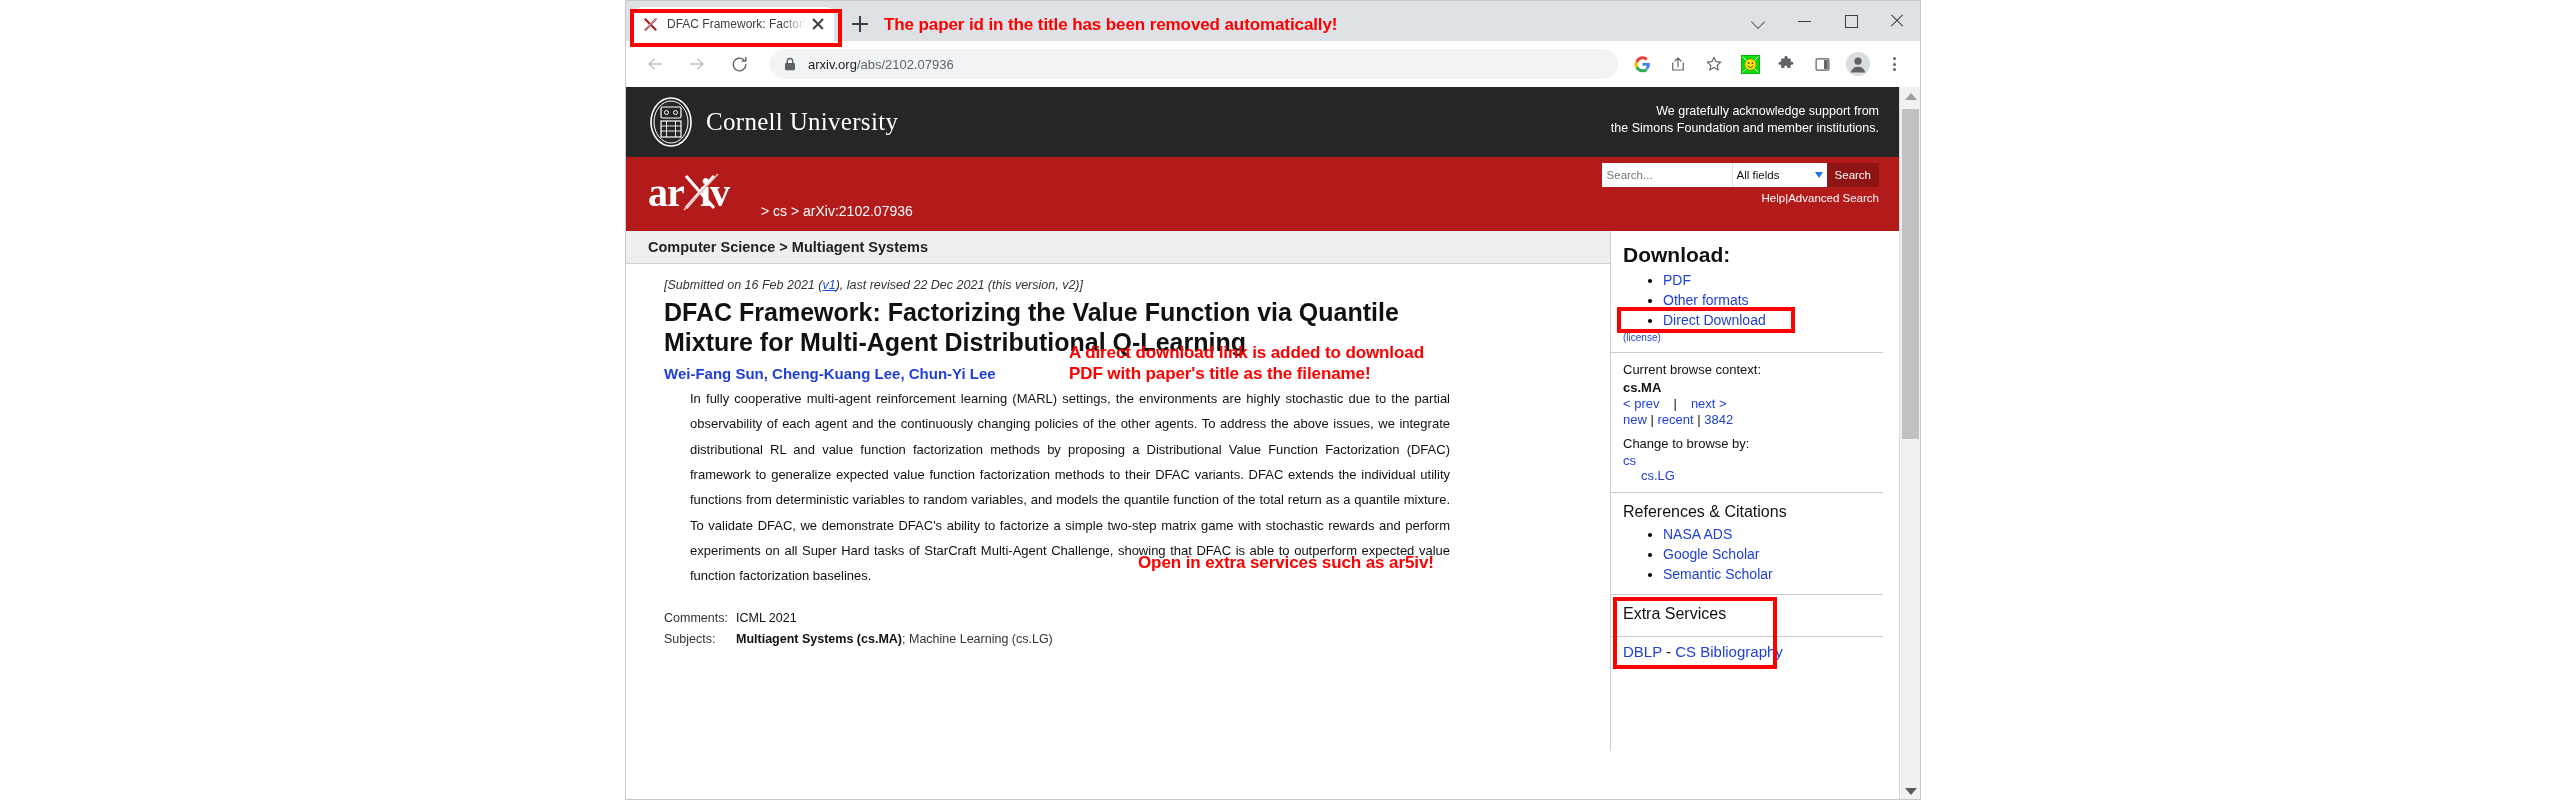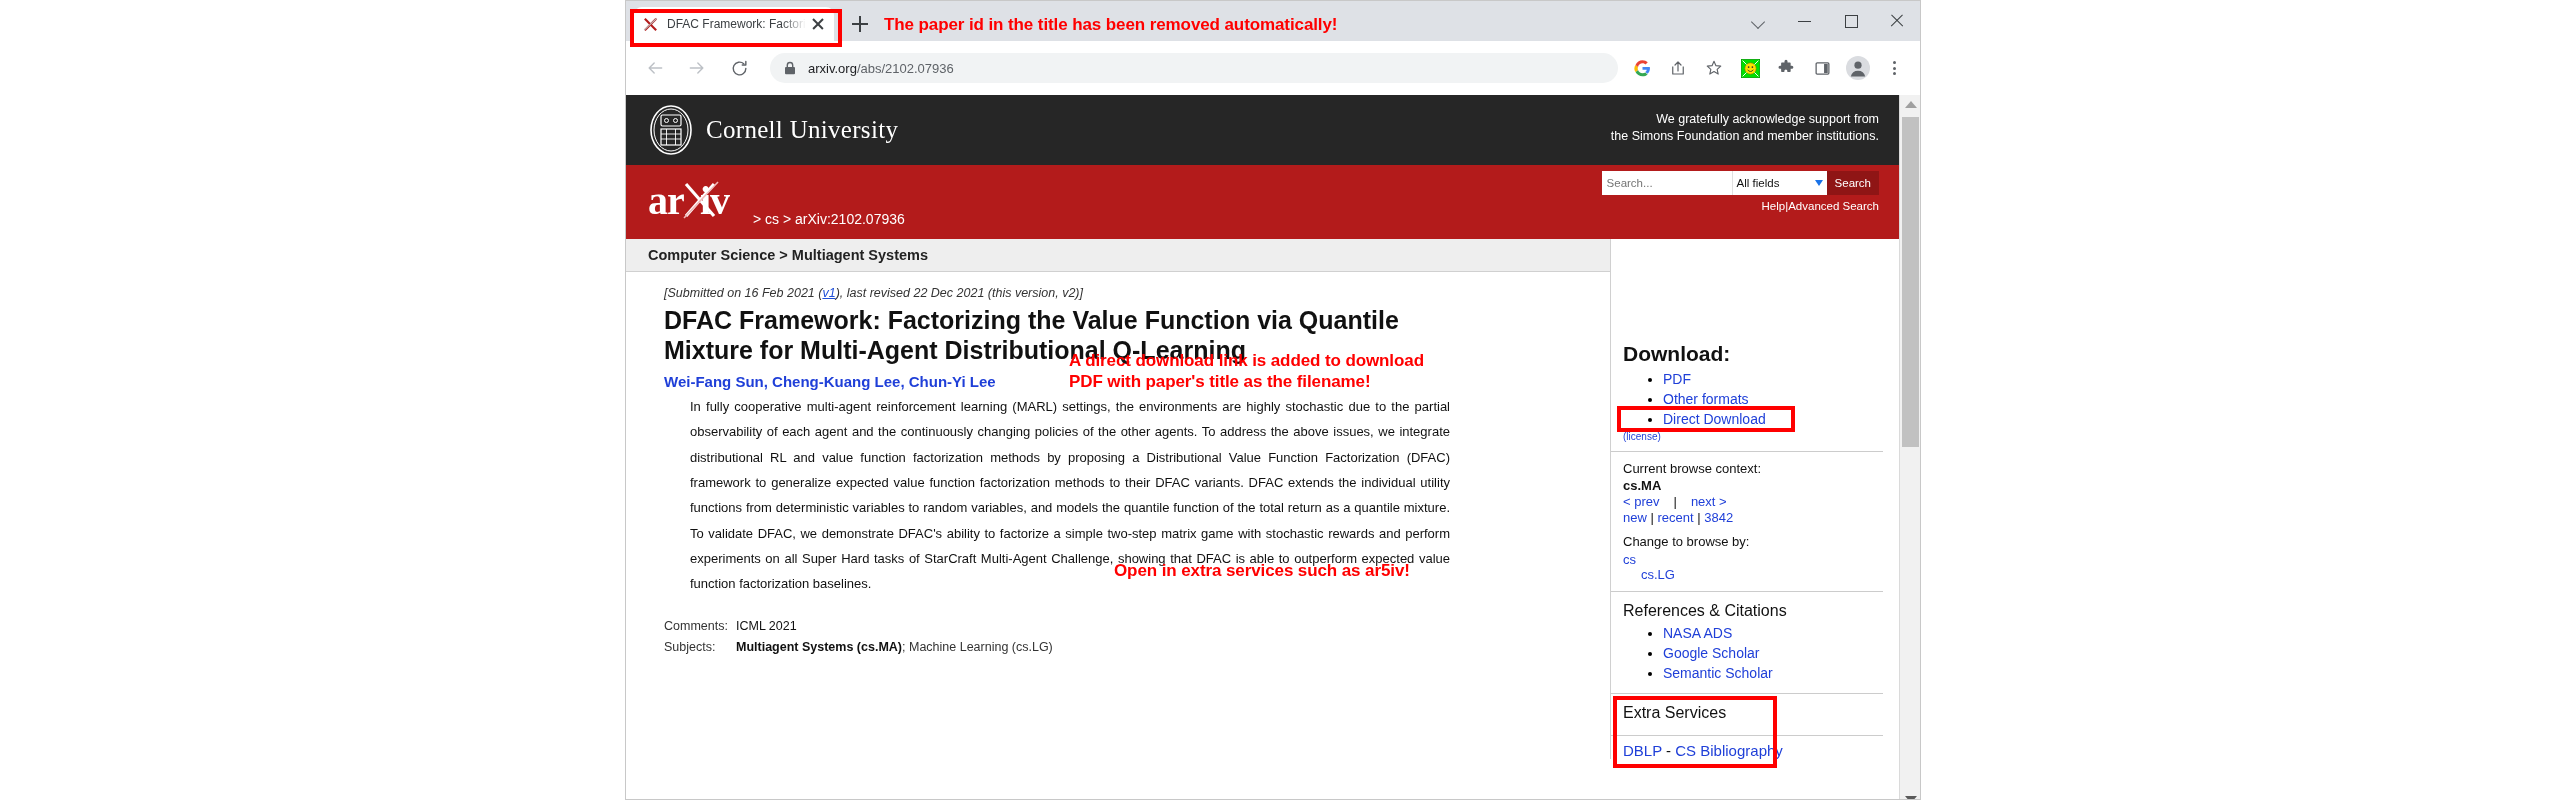--- a/index.html
+++ b/index.html
@@ -163,21 +163,21 @@
     position: absolute;
     left: 15px; top: 19px;
     width: 16px; height: 1.4px;
     background: #3c4043;
   }
   .wc-close::before { transform: rotate(45deg); }
   .wc-close::after  { transform: rotate(-45deg); }
 
   
   .toolbar {
-    height: 54px;
+    height: 46px;
     background: #ffffff;
     display: flex;
     align-items: center;
     padding: 0 8px;
     box-sizing: border-box;
   }
   .nav-btn {
     width: 32px; height: 32px;
     margin: 0 5px;
     position: relative;
@@ -268,21 +268,21 @@
     position: relative;
     padding: 0 22px;
     box-sizing: border-box;
     display: flex;
     align-items: center;
   }
   .arxiv-logo-wrap { display: flex; align-items: baseline; }
   .breadcrumb-arxiv {
     color: #ffffff;
     font-size: 14px;
-    margin-left: 0;
+    margin-left: 8px;
     white-space: nowrap;
   }
   .search-block {
     position: absolute;
     right: 22px;
     top: 6px;
     text-align: right;
   }
   .search-row { display: flex; align-items: stretch; height: 24px; }
   .search-input {
@@ -326,21 +326,21 @@
   .search-links {
     margin-top: 5px;
     color: #ffffff;
     font-size: 11.5px;
   }
   .search-links a { color: #ffffff; text-decoration: none; }
 
   
   .content {
     display: flex;
-    align-items: flex-end;
+    align-items: flex-start;
     position: relative;
   }
   .maincol {
     width: 985px;
     flex: 0 0 985px;
     box-sizing: border-box;
     border-right: 1px solid #d0d0d0;
     min-height: 520px;
     background: #ffffff;
   }
@@ -394,21 +394,21 @@
     position: absolute;
     color: #ff0000;
     font-size: 17px;
     font-weight: 600;
     line-height: 1.25;
     white-space: pre-line;
     z-index: 4;
     letter-spacing: -0.1px;
   }
   .anno-download { left: 443px; top: 78px; }
-  .anno-ar5iv   { left: 488px; top: 288px; }
+  .anno-ar5iv   { left: 512px; top: 288px; }
 
   
   .sidecol {
     width: 272px;
     flex: 0 0 272px;
     box-sizing: border-box;
     background: #ffffff;
     font-size: 13px;
   }
   .side-sec {

